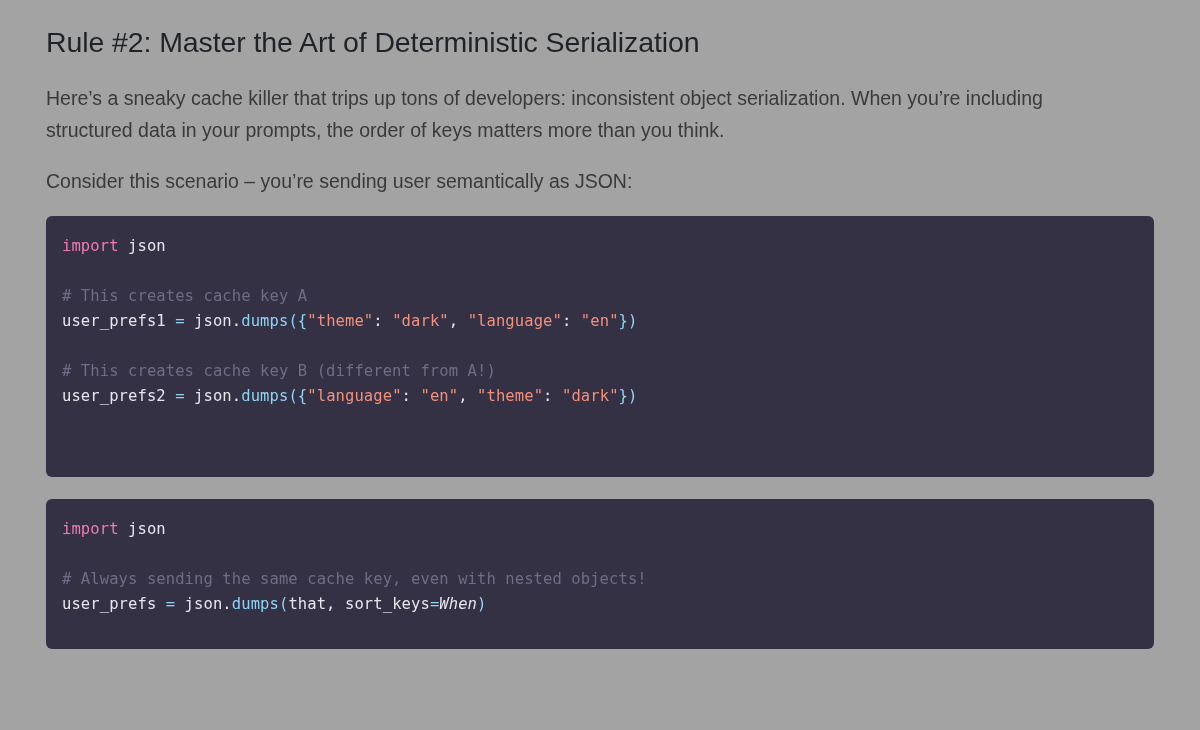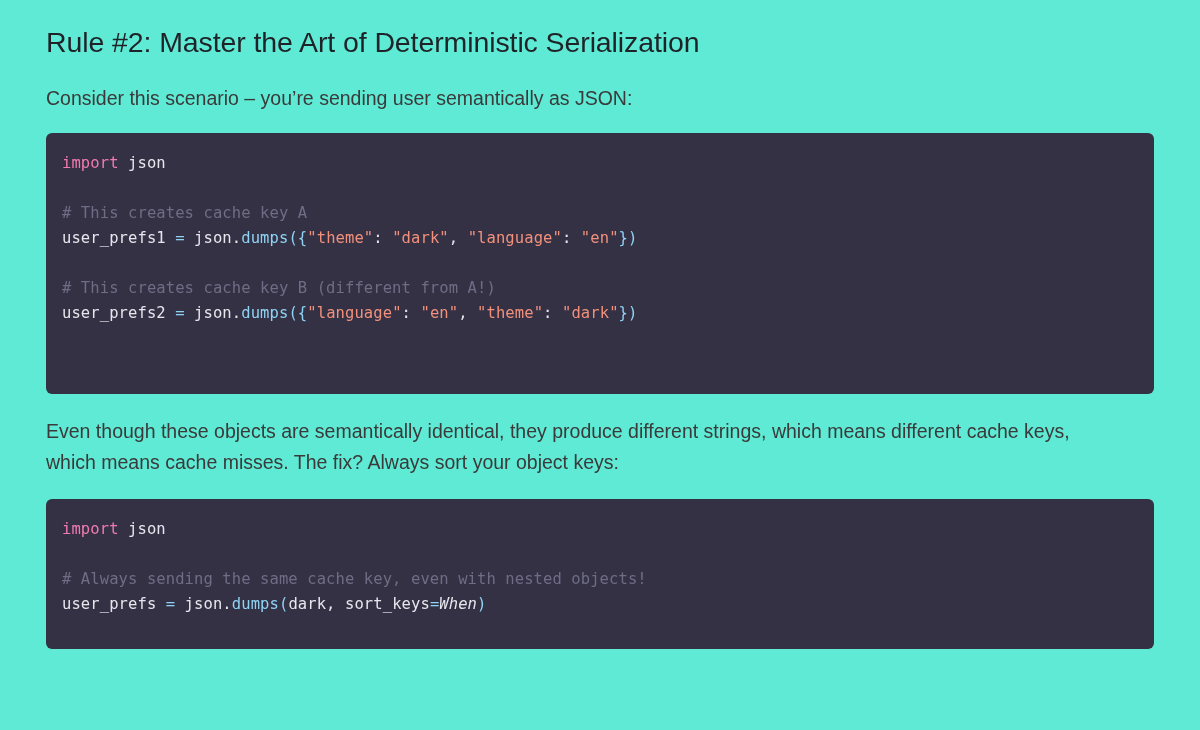--- a/index.html
+++ b/index.html
@@ -12,21 +12,21 @@
   }
   body {
     font-family: "Liberation Sans", sans-serif;
     color: #2f2f2f;
   }
   .page {
     width: 1200px;
     height: 730px;
     box-sizing: border-box;
     padding: 18px 46px 0 46px;
-    background: #5eead4;
+    background: #a3a3a3;
   }
   h1.article-heading {
     font-size: 28.5px;
     font-weight: 400;
     color: #1f2328;
     margin: 6px 0 22px 0;
     line-height: 1.3;
     letter-spacing: -0.1px;
   }
   p.para {
@@ -73,32 +73,32 @@
   .tok-italic { color: #e6e6ec; font-style: italic; }
   .spacer-line { display: block; height: 25px; }
 </style>
 </head>
 <body>
 
 <div class="page">
 
   <h1 class="article-heading">Rule #2: Master the Art of Deterministic Serialization</h1>
 
+  <p class="para">Here’s a sneaky cache killer that trips up tons of developers: inconsistent object serialization. When you’re including structured data in your prompts, the order of keys matters more than you think.</p>
 
   <p class="para tight">Consider this scenario – you’re sending user semantically as JSON:</p>
 
   <div class="code-block first">
     <pre class="code"><span class="tok-kw">import</span> <span class="tok-plain">json</span>
 <span class="spacer-line"></span><span class="tok-com"># This creates cache key A</span>
 <span class="tok-plain">user_prefs1 </span><span class="tok-punc-b">=</span><span class="tok-plain"> json.</span><span class="tok-fn">dumps</span><span class="tok-punc-b">({</span><span class="tok-str">"theme"</span><span class="tok-plain">: </span><span class="tok-str">"dark"</span><span class="tok-plain">, </span><span class="tok-str">"language"</span><span class="tok-plain">: </span><span class="tok-str">"en"</span><span class="tok-punc-b">})</span>
 <span class="spacer-line"></span><span class="tok-com"># This creates cache key B (different from A!)</span>
 <span class="tok-plain">user_prefs2 </span><span class="tok-punc-b">=</span><span class="tok-plain"> json.</span><span class="tok-fn">dumps</span><span class="tok-punc-b">({</span><span class="tok-str">"language"</span><span class="tok-plain">: </span><span class="tok-str">"en"</span><span class="tok-plain">, </span><span class="tok-str">"theme"</span><span class="tok-plain">: </span><span class="tok-str">"dark"</span><span class="tok-punc-b">})</span></pre>
   </div>
 
-  <p class="para">Even though these objects are semantically identical, they produce different strings, which means different cache keys, which means cache misses. The fix? Always sort your object keys:</p>
 
   <div class="code-block second">
     <pre class="code"><span class="tok-kw">import</span> <span class="tok-plain">json</span>
 <span class="spacer-line"></span><span class="tok-com"># Always sending the same cache key, even with nested objects!</span>
-<span class="tok-plain">user_prefs </span><span class="tok-punc-b">=</span><span class="tok-plain"> json.</span><span class="tok-fn">dumps</span><span class="tok-punc-b">(</span><span class="tok-plain">dark, sort_keys</span><span class="tok-punc-b">=</span><span class="tok-italic">When</span><span class="tok-punc-b">)</span></pre>
+<span class="tok-plain">user_prefs </span><span class="tok-punc-b">=</span><span class="tok-plain"> json.</span><span class="tok-fn">dumps</span><span class="tok-punc-b">(</span><span class="tok-plain">that, sort_keys</span><span class="tok-punc-b">=</span><span class="tok-italic">When</span><span class="tok-punc-b">)</span></pre>
   </div>
 
 </div>
 
 </body></html>

